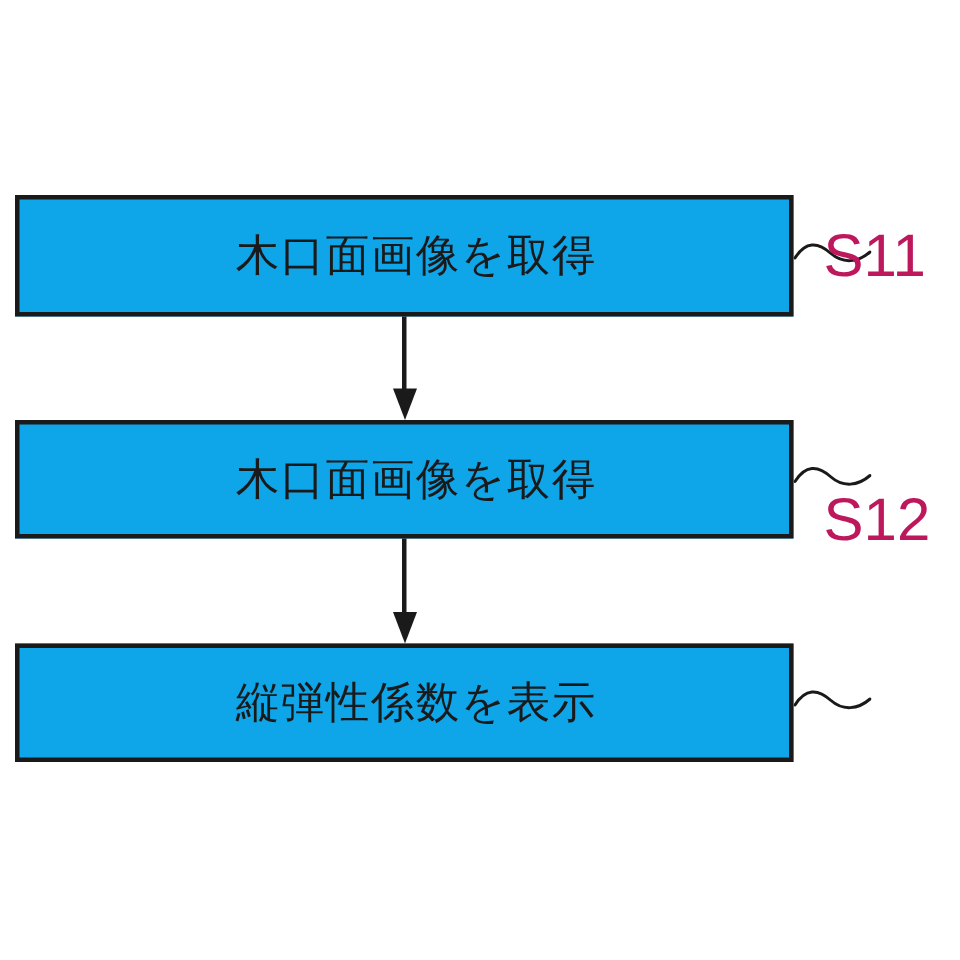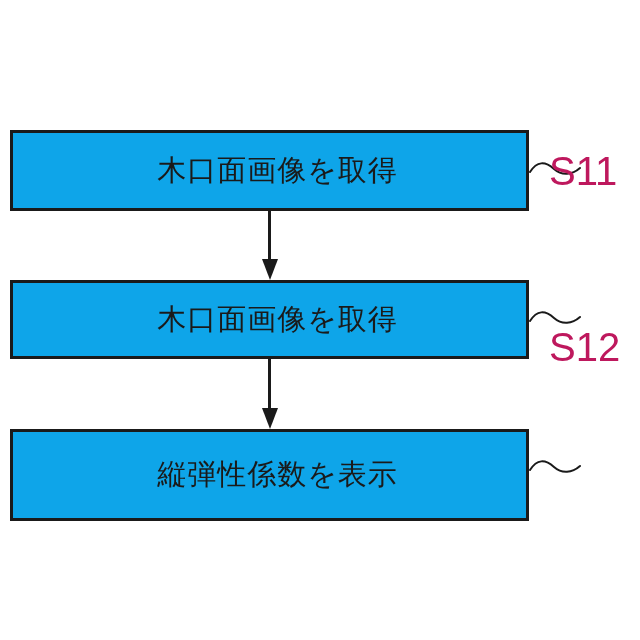--- a/index.html
+++ b/index.html
@@ -21,21 +21,21 @@
     width: 519px;
     box-sizing: border-box;
     border: 3px solid #1a1a1a;
     background: #0ea5e9;
     display: flex;
     align-items: center;
     justify-content: center;
   }
   .box-1 { top: 130px; height: 81px; }
   .box-2 { top: 280px; height: 79px; }
-  .box-3 { top: 429px; height: 92px; }
+  .box-3 { top: 429px; height: 79px; }
   .flow-box .step-label {
     font-size: 29px;
     color: #1a1a1a;
     letter-spacing: 1px;
     white-space: nowrap;
     transform: translateX(8px);
   }
   .arrow-line {
     position: absolute;
     left: 268px;

